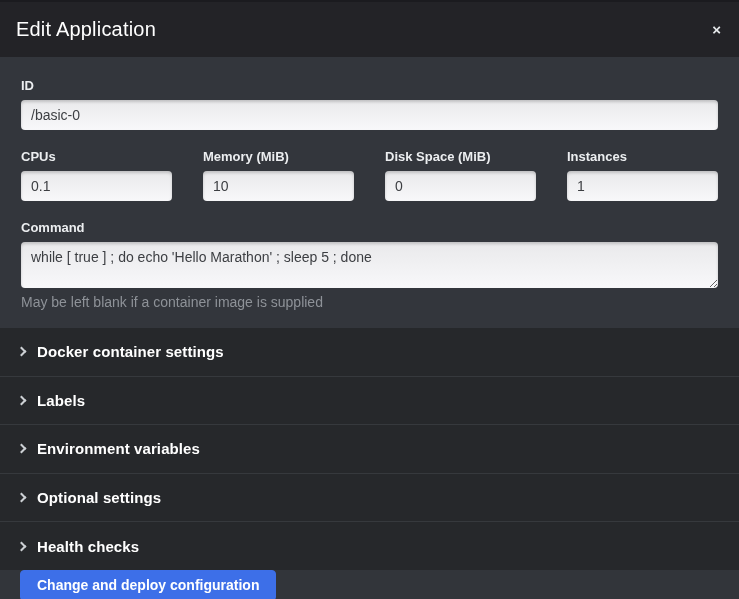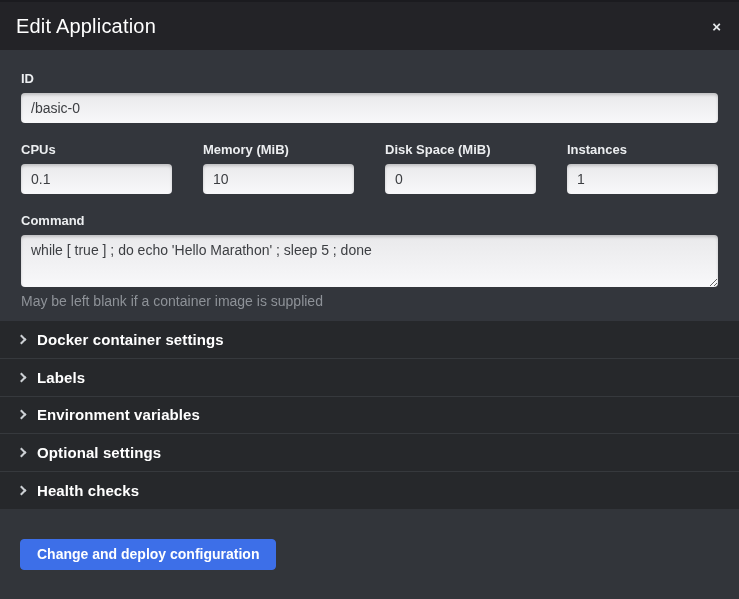--- a/index.html
+++ b/index.html
@@ -10,21 +10,21 @@
     background: #33363c;
     overflow: hidden;
   }
   .modal {
     width: 739px; height: 599px;
     display: flex; flex-direction: column;
     background: #33363c;
   }
   
   .modal-header {
-    height: 50px; flex: none;
+    height: 57px; flex: none;
     background: #232327;
     border-top: 2px solid #1b1b1f;
     display: flex; align-items: center;
     padding: 0 16px;
   }
   .modal-title {
     color: #ffffff; font-size: 20px; font-weight: 400;
     letter-spacing: 0.2px;
   }
   .close-btn {
@@ -48,37 +48,37 @@
     display: block; width: 100%;
     border: none; border-radius: 4px;
     background: linear-gradient(#e9e9eb, #f8f8fa);
     box-shadow: inset 0 2px 3px rgba(0,0,0,0.18);
     color: #3c3e42; font-size: 14px;
     font-family: "Liberation Sans", sans-serif;
     outline: none;
   }
   .text-input { height: 30px; padding: 0 10px; }
   .text-area {
-    height: 52px; padding: 6px 10px;
+    height: 46px; padding: 6px 10px;
     resize: vertical; line-height: 1.3;
   }
   .row4 {
     display: grid;
     grid-template-columns: repeat(4, 1fr);
     gap: 31px;
     margin-top: 19px;
   }
   .command-group { margin-top: 19px; }
   .help-text {
     color: #8e9298; font-size: 14px;
     margin-top: 6px;
   }
   
   .accordion {
-    height: 188px; flex: none;
+    height: 242px; flex: none;
     background: #26282b;
     display: flex; flex-direction: column;
   }
   .accordion-row {
     flex: 1;
     display: flex; align-items: center;
     padding: 0 17px;
     border-bottom: 1px solid #36393d;
     cursor: pointer;
   }

